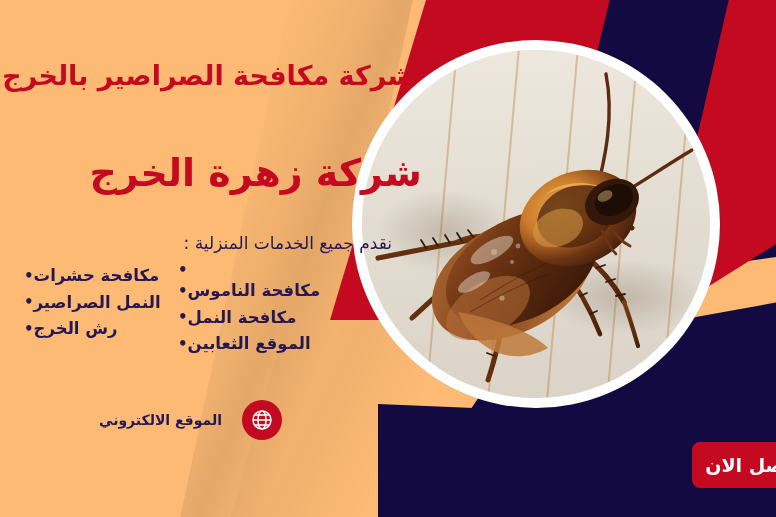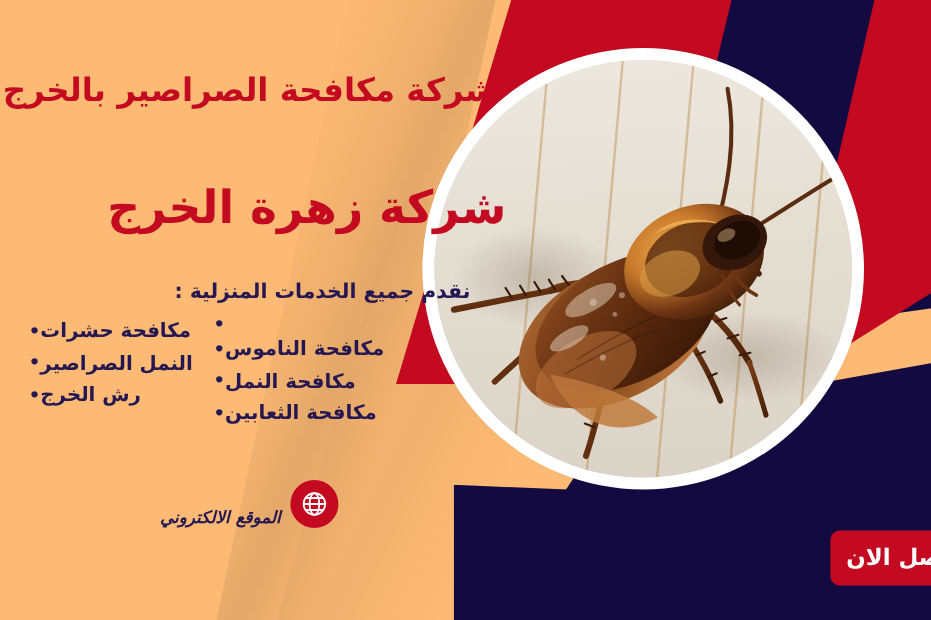--- a/index.html
+++ b/index.html
@@ -158,21 +158,21 @@
     line-height:1.1;
     letter-spacing:-1px;
     white-space:nowrap;
     margin-top:62px;
     transform:translateX(30px);
   }
 
   .services-intro {
     color:var(--navy-text, #241752);
     font-size:17px;
-    font-weight:bold;
+    font-weight:normal;
     margin-top:38px;
     padding-left:101px;
     white-space:nowrap;
   }
 
   .services-cols {
     display:flex;
     flex-direction:row;
     justify-content:flex-start;
     gap:0px;
@@ -208,26 +208,25 @@
   }
   .svc-col.col-left .svc-item { transform:translateX(-16px); }
 
   
   .web-row {
     position:absolute;
     left:0; top:400px;
     z-index:9;
     display:flex;
     flex-direction:row-reverse;
-    align-items:flex-end;
-    gap:8px;
+    align-items:center;
+    gap:20px;
     padding-right:0;
     width:270px;
     justify-content:flex-end;
-    font-style:italic;
   }
   .web-label {
     color:var(--navy-text, #241752);
     font-size:14px;
     font-weight:bold;
     white-space:nowrap;
   }
   .globe-badge {
     width:40px; height:40px;
     border-radius:50%;
@@ -413,21 +412,21 @@
         </li>
         <li class="svc-item">
           <span>مكافحة الناموس</span>
           <span class="bullet">•</span>
         </li>
         <li class="svc-item">
           <span>مكافحة النمل</span>
           <span class="bullet">•</span>
         </li>
         <li class="svc-item">
-          <span>مكافحة الثعابين</span>
+          <span>الموقع الثعابين</span>
           <span class="bullet">•</span>
         </li>
       </ul>
 
       <ul class="svc-col col-right">
         <li class="svc-item">
           <span>مكافحة حشرات</span>
           <span class="bullet">•</span>
         </li>
         <li class="svc-item">

